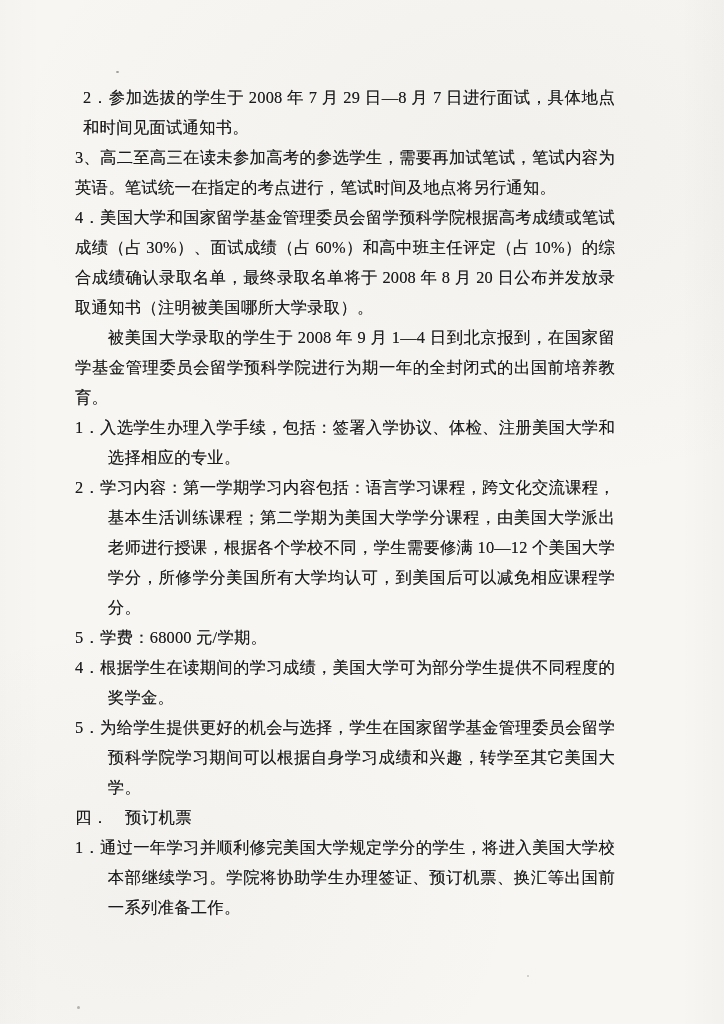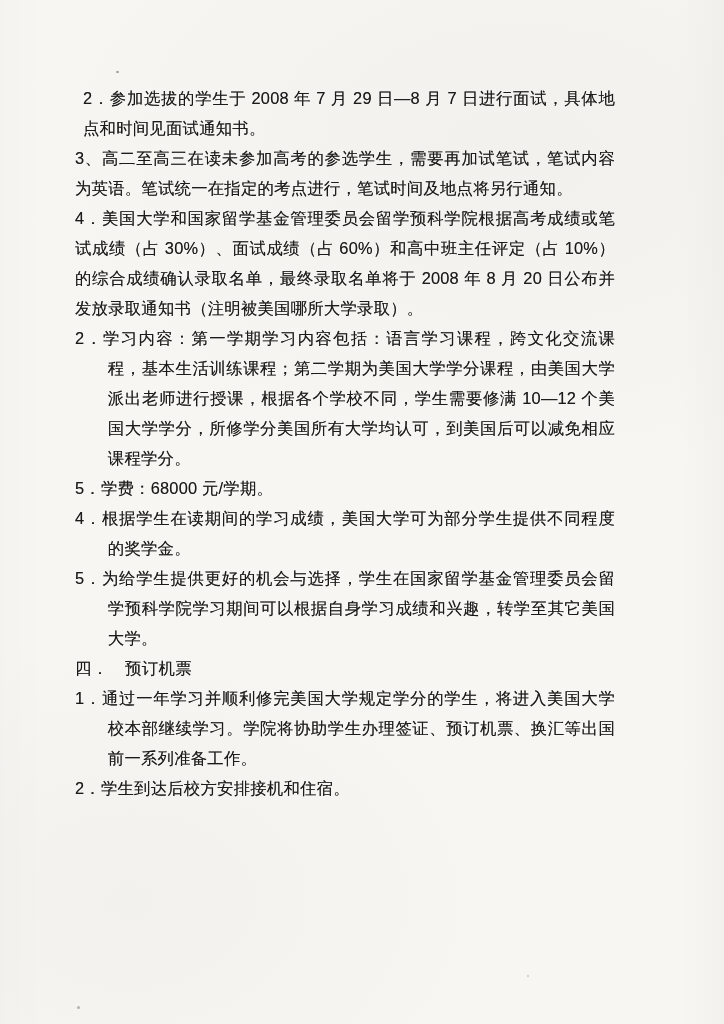--- a/index.html
+++ b/index.html
@@ -7,21 +7,21 @@
     padding: 0;
     background: #e9e8e6;
   }
   .page {
     position: relative;
     width: 724px;
     height: 1024px;
     margin: 0 auto;
     overflow: hidden;
     color: #1b1b1b;
-    font-family: Liberation Sans, sans-serif;
+    font-family: Liberation Serif, serif;
     background:
       radial-gradient(120% 55% at 72% 15%, rgba(125,122,112,0.045), transparent 60%),
       radial-gradient(90% 45% at 18% 88%, rgba(125,122,112,0.04), transparent 60%),
       linear-gradient(to right, rgba(0,0,0,0.012), rgba(0,0,0,0) 6%, rgba(0,0,0,0) 94%, rgba(0,0,0,0.02)),
       #f7f6f3;
   }
   .body {
     position: absolute;
     left: 75px;
     top: 83px;
@@ -63,27 +63,28 @@
 </style>
 </head>
 <body>
 
 <div class="page">
 
   <main class="body">
       <p class="blk plain shift">2．参加选拔的学生于 2008 年 7 月 29 日—8 月 7 日进行面试，具体地点和时间见面试通知书。</p>
       <p class="blk plain">3、高二至高三在读未参加高考的参选学生，需要再加试笔试，笔试内容为英语。笔试统一在指定的考点进行，笔试时间及地点将另行通知。</p>
       <p class="blk plain">4．美国大学和国家留学基金管理委员会留学预科学院根据高考成绩或笔试成绩（占 30%）、面试成绩（占 60%）和高中班主任评定（占 10%）的综合成绩确认录取名单，最终录取名单将于 2008 年 8 月 20 日公布并发放录取通知书（注明被美国哪所大学录取）。</p>
+      <p class="blk first-indent">被美国大学录取的学生于 2008 年 9 月 1—4 日到北京报到，在国家留学基金管理委员会留学预科学院进行为期一年的全封闭式的出国前培养教育。</p>
+      <p class="blk hanging">1．入选学生办理入学手续，包括：签署入学协议、体检、注册美国大学和选择相应的专业。</p>
       <p class="blk hanging">2．学习内容：第一学期学习内容包括：语言学习课程，跨文化交流课程，基本生活训练课程；第二学期为美国大学学分课程，由美国大学派出老师进行授课，根据各个学校不同，学生需要修满 10—12 个美国大学学分，所修学分美国所有大学均认可，到美国后可以减免相应课程学分。</p>
       <p class="blk hanging">5．学费：68000 元/学期。</p>
       <p class="blk hanging">4．根据学生在读期间的学习成绩，美国大学可为部分学生提供不同程度的奖学金。</p>
       <p class="blk hanging">5．为给学生提供更好的机会与选择，学生在国家留学基金管理委员会留学预科学院学习期间可以根据自身学习成绩和兴趣，转学至其它美国大学。</p>
       <p class="blk heading">四．　预订机票</p>
       <p class="blk hanging">1．通过一年学习并顺利修完美国大学规定学分的学生，将进入美国大学校本部继续学习。学院将协助学生办理签证、预订机票、换汇等出国前一系列准备工作。</p>
-      <p class="blk hanging">2．学生到达后校方安排接机和住宿。</p>
     </main>
 
   <footer class="footer">
     <span class="f-left">附件一：美国大学保送生选拔流程.doc</span>
     <span class="f-right">第 2 页 共 3 页</span>
   </footer>
 
   <span class="speck s1"></span>
   <span class="speck s2"></span>
   <span class="speck s3"></span>

